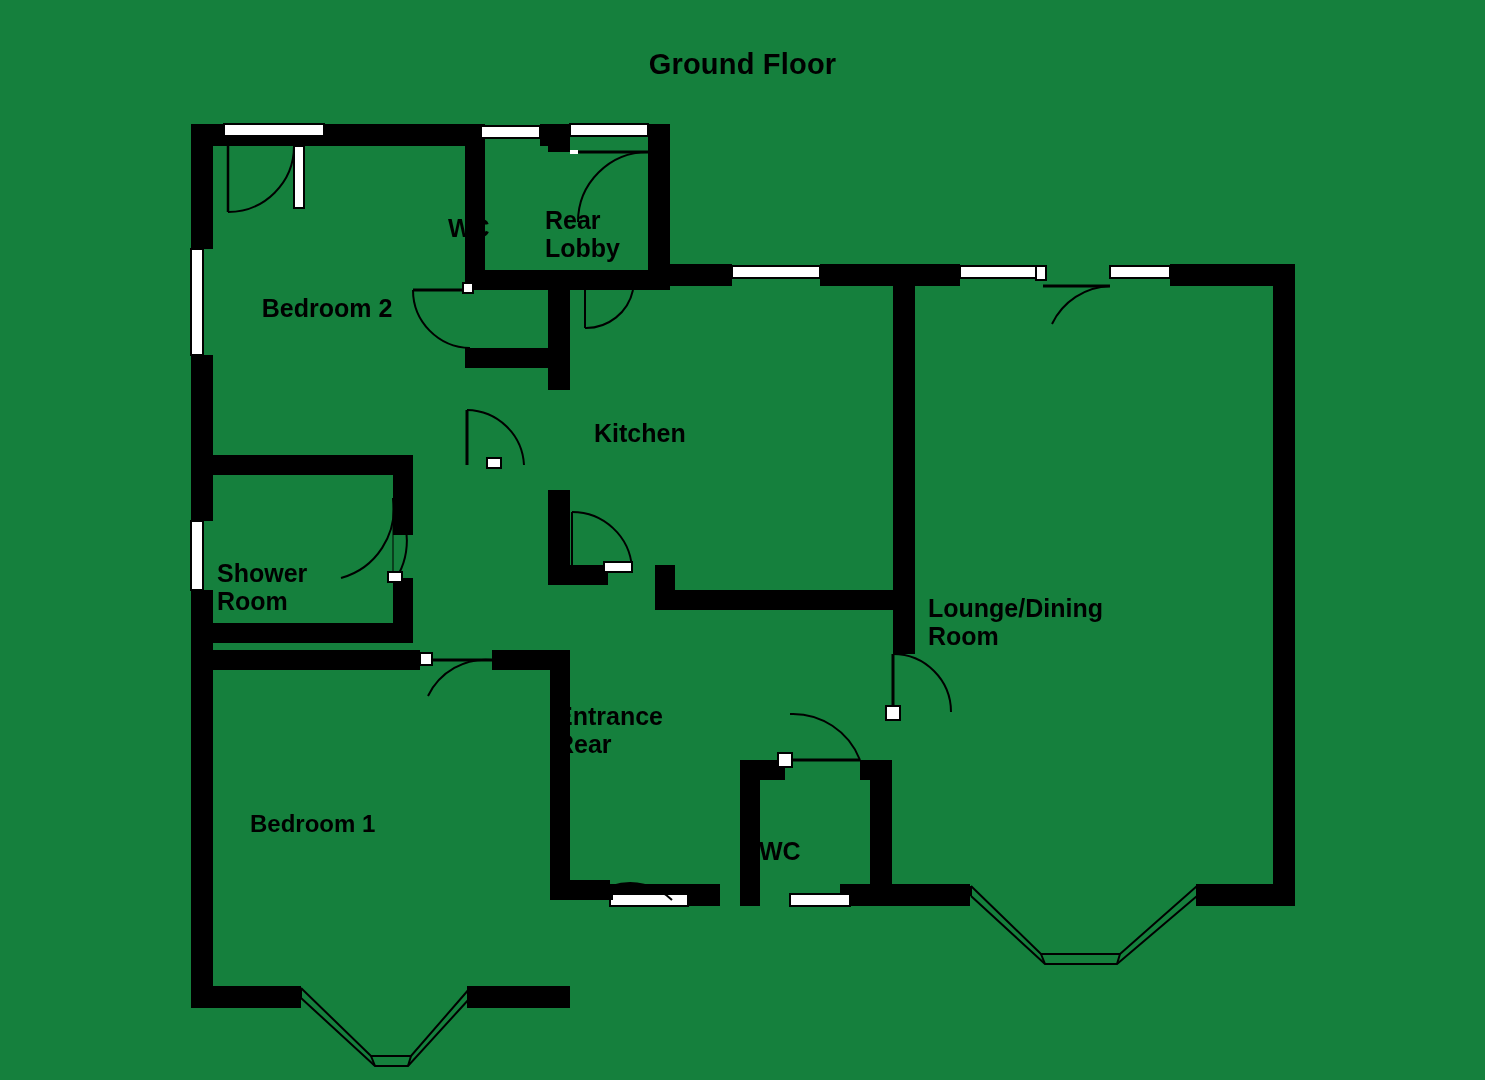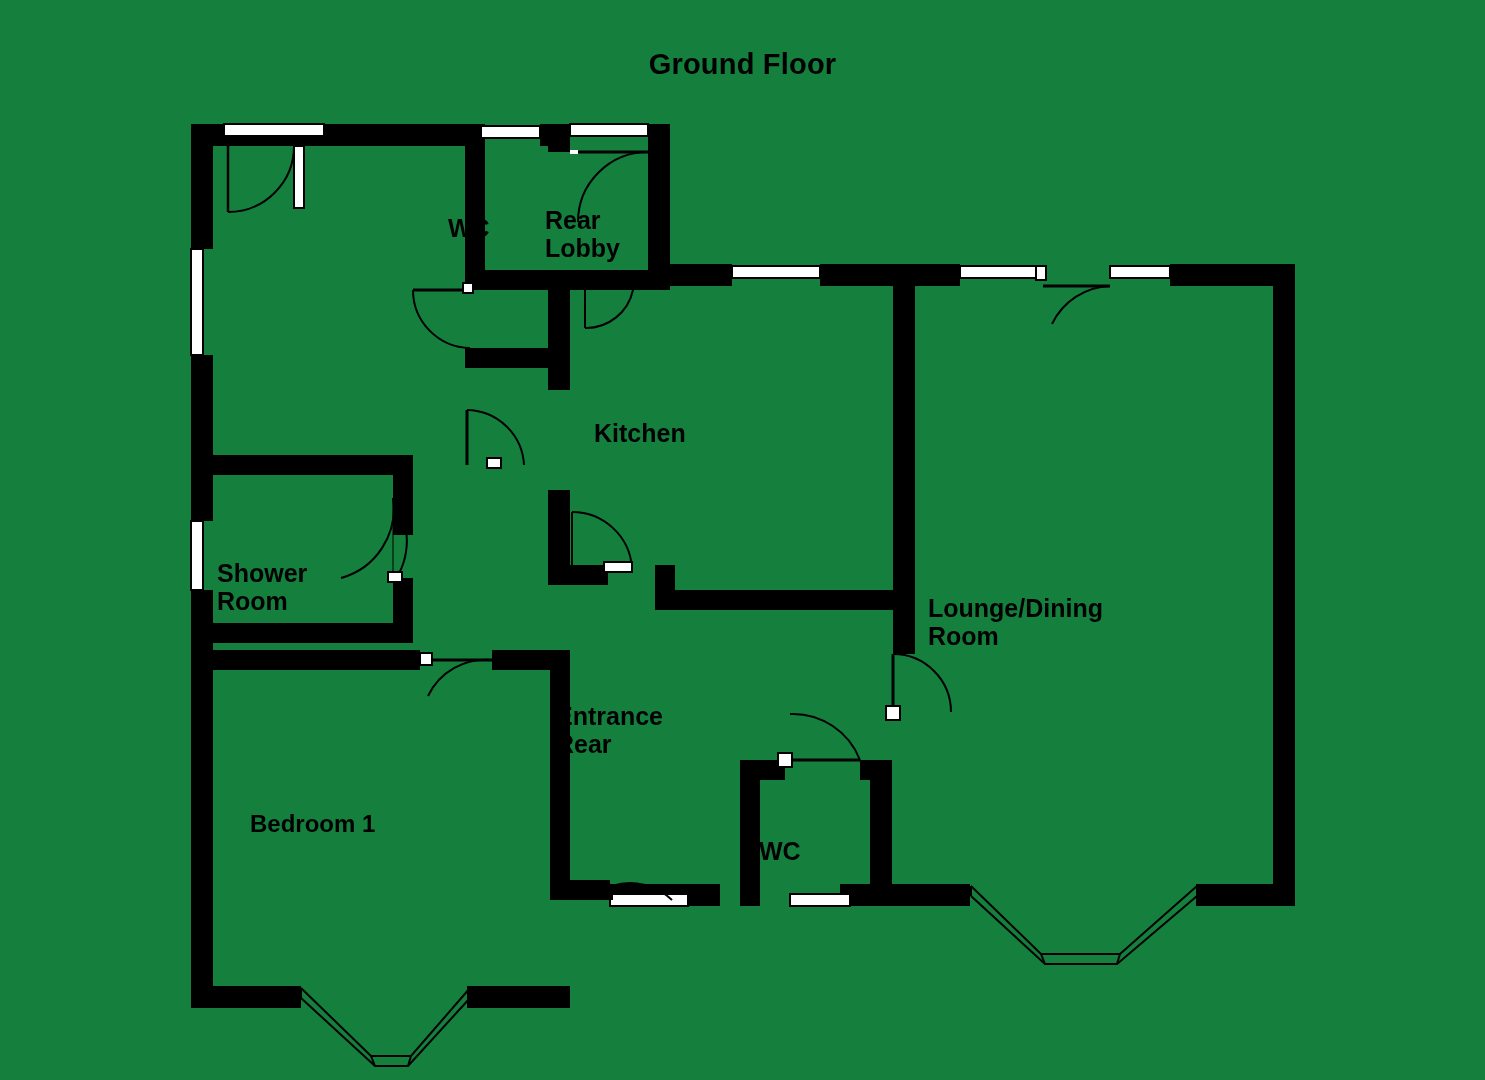--- a/index.html
+++ b/index.html
@@ -244,20 +244,23 @@
 
       <g>
         <path d="M1045 286 L1045 286"></path>
         <path d="M1043 286 L1110 286" stroke-width="3"></path>
         <path d="M1110 286 A67 67 0 0 0 1052 324" stroke-width="2"></path>
         <rect x="1036" y="266" width="10" height="14" fill="#ffffff" stroke="#000000" stroke-width="2"></rect>
       </g>
     </g>
   </svg>
 
+  <div class="room-label" style="left:0px; top:266px; width:654px; text-align:center; font-size:25px;">
+    <span>Bedroom 2</span>
+  </div>
 
   <div class="room-label" style="left:448px; top:186px; width:120px; font-size:25px;">
     <span>WC</span>
   </div>
 
   <div class="room-label" style="left:545px; top:178px; width:140px; font-size:25px;">
     <span>Rear
 Lobby</span>
   </div>
 

